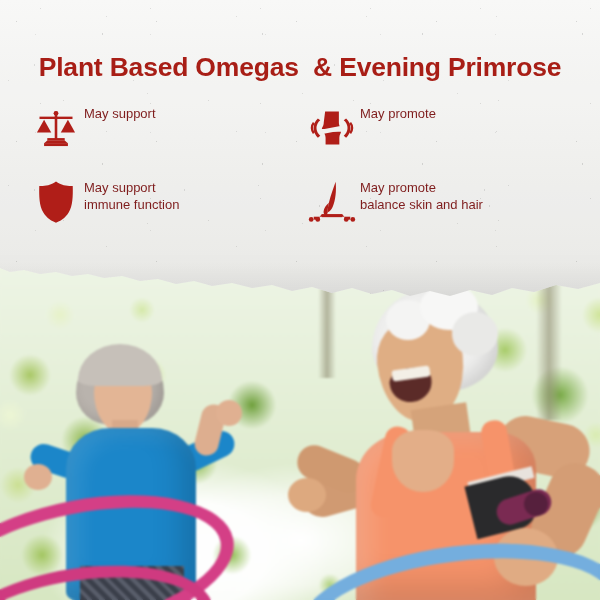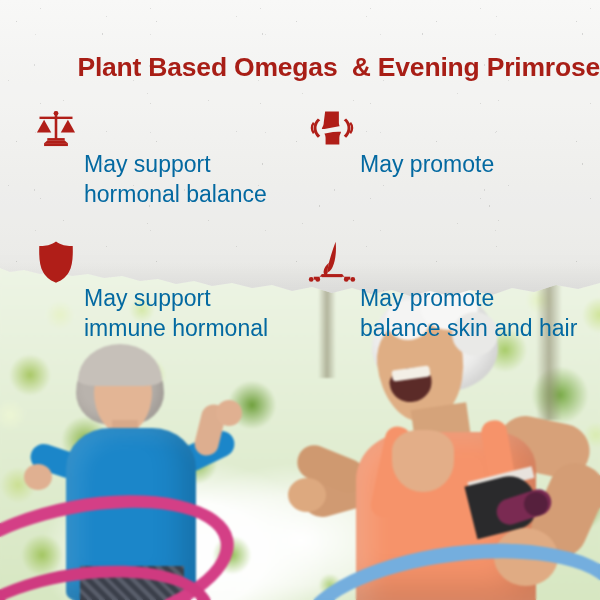--- a/index.html
+++ b/index.html
@@ -143,28 +143,28 @@
         radial-gradient(circle .6px at 71% 90%, rgba(0,0,0,.11) 99%, transparent),
         radial-gradient(circle .7px at 95% 72%, rgba(0,0,0,.12) 99%, transparent),
         radial-gradient(circle .6px at 31% 35%, rgba(0,0,0,.10) 99%, transparent),
         linear-gradient(180deg, rgba(255,255,255,.55), rgba(222,222,218,.55));
       background-size:140px 120px,110px 95px,160px 130px,130px 115px,150px 125px,120px 100px,170px 140px,125px 105px,145px 120px,135px 110px,155px 130px,115px 98px,100% 100%;
       opacity:.85;}
   .paper-shadow{position:absolute;left:0;top:262px;width:600px;height:40px;
       background:linear-gradient(180deg, rgba(0,0,0,0) 0%, rgba(0,0,0,.05) 70%, rgba(0,0,0,.09) 100%);}
 
   
-  .title{position:absolute;left:0;top:52px;width:600px;text-align:right;
+  .title{position:absolute;left:0;top:52px;width:600px;text-align:center;
          font-size:26.5px;font-weight:bold;color:#A81E16;letter-spacing:-.2px;white-space:pre;}
 
   .benefits{position:absolute;left:28px;top:104px;width:552px;}
   .brow{display:flex;margin-bottom:28px;}
   .bcell{display:flex;align-items:flex-start;width:276px;}
   .bicon{width:56px;flex:0 0 56px;display:flex;align-items:center;justify-content:center;padding-top:2px;}
-  .btext{font-size:23px;line-height:1.32;color:#0369a1;padding-top:1px;margin-top:44px;}
+  .btext{font-size:13px;line-height:1.32;color:#7f1d1d;padding-top:1px;}
   .btext .l2{display:block;}
 </style>
 </head>
 <body>
 
 <div class="poster">
 
   <div class="photo">
     <div class="sky"></div>
     <div class="foliage fol-a"></div>
@@ -233,21 +233,20 @@
             <circle cx="24" cy="8" r="2.6"></circle>
             <path d="M11 15 L3.2 29 H18.8 Z"></path>
             <path d="M37 15 L29.2 29 H44.8 Z"></path>
             <rect x="14.5" y="35" width="19" height="2.8"></rect>
             <path d="M11 40.5 h26 v3.2 h-26 z"></path>
             <path d="M14.5 37.6 h19 l3.5 3 h-26 z"></path>
           </svg>
         </div>
         <div class="btext">
           <span>May support</span>
-          <span class="l2">hormonal balance</span>
         </div>
       </div>
 
       <div class="bcell">
         <div class="bicon">
           <svg width="44" height="44" viewBox="0 0 48 48" fill="#B01E18">
             <path d="M16.5 6 h15 v12 c0 4 2 5 2 7 H13 c0-2 2-3 2-7 Z"></path>
             <path d="M13.2 28 h20.6 c0 2-1.8 3-1.8 6.5 V42 h-15 v-7.5 c0-3.5-1.8-4.5-1.8-6.5 Z"></path>
             <path d="M13 25.5 L34.5 21.5 L35 26.5 L13.6 30.5 Z" fill="#f1f1ef"></path>
             <path d="M8.6 13.5 a14 14 0 0 0 0 21 l2.6-2.1 a10.6 10.6 0 0 1 0-16.8 Z"></path>
@@ -266,21 +265,21 @@
     <div class="brow">
 
       <div class="bcell">
         <div class="bicon">
           <svg width="40" height="44" viewBox="0 0 40 46" fill="#B01E18">
             <path d="M20 1.5 C14 6 6.5 6.5 2.5 6.2 C2.2 17 2.6 27 6.6 33.8 C10.5 40.4 16 43.4 20 44.6 C24 43.4 29.5 40.4 33.4 33.8 C37.4 27 37.8 17 37.5 6.2 C33.5 6.5 26 6 20 1.5 Z"></path>
           </svg>
         </div>
         <div class="btext">
           <span>May support</span>
-          <span class="l2">immune hormonal</span>
+          <span class="l2">immune function</span>
         </div>
       </div>
 
       <div class="bcell">
         <div class="bicon">
           <svg width="48" height="42" viewBox="0 0 52 46" fill="#B01E18">
             <path d="M30 2 C27.5 9 24.5 17 22.6 25 C21.6 29.3 21.2 32.6 21.4 35.4 C23.6 34.6 25.4 32.6 26.8 29.4 C29.8 22.4 31 12 30 2 Z"></path>
             <path d="M21.4 35.4 C21.2 32.6 21.6 29.3 22.6 25 C19.4 27.6 17.2 31 16.8 34.2 C16.5 36.6 17.6 38.4 19.2 38.6 C20.3 38.3 21 37.1 21.4 35.4 Z"></path>
             <path d="M14.8 37.5 h22.4 v3.2 h-22.4 z"></path>
             <path d="M6 40.2 h6.4 v3.2 h-6.4 z"></path>

